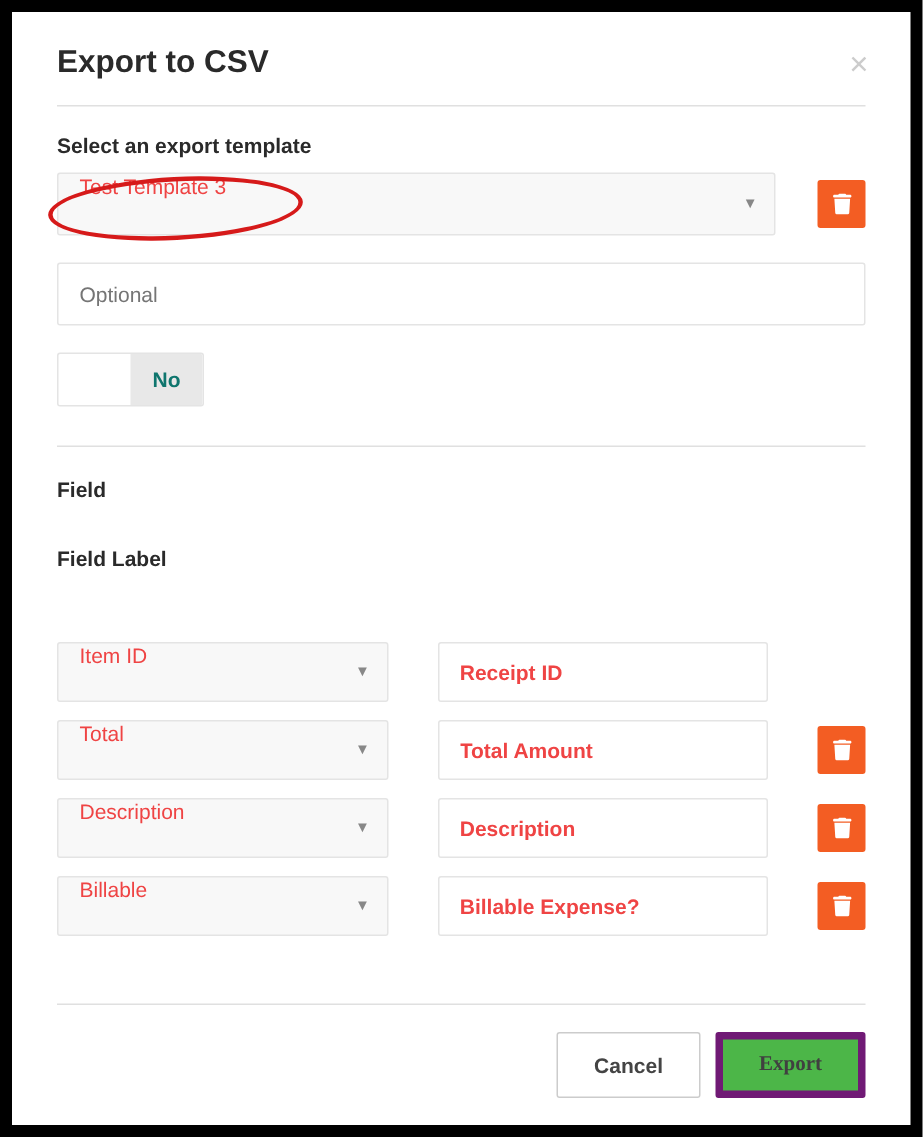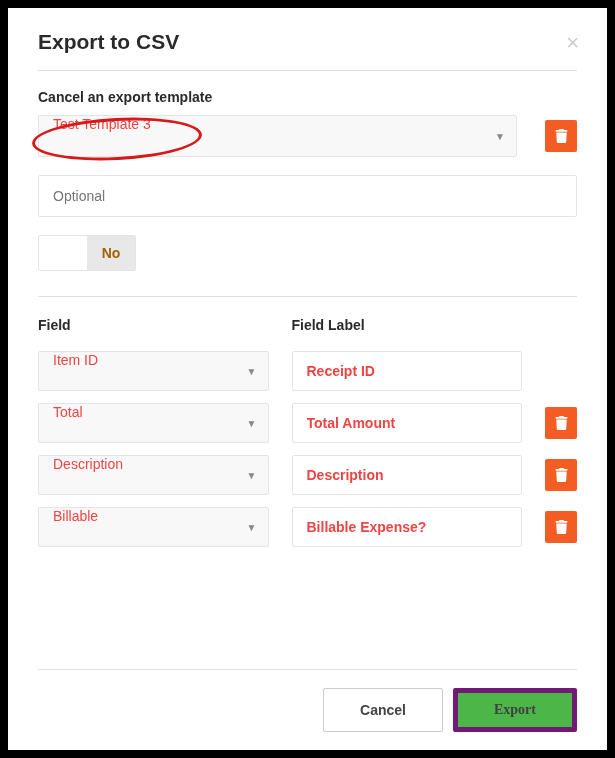--- a/index.html
+++ b/index.html
@@ -117,37 +117,38 @@
       border-radius: 2px;
       overflow: hidden;
       height: 36px;
     }
     .toggle-half {
       width: 48px;
       display: flex;
       align-items: center;
       justify-content: center;
       font-size: 14px;
-      color: #a16207;
+      color: #0f766e;
     }
     .toggle-half.active { background: #e8e8e8; font-weight: 600; }
     .hr2 {
       border: none;
       border-top: 1px solid #e0e0e0;
       margin: 22px 0 20px 0;
     }
     .cols {
       display: flex;
       gap: 30px;
+      flex-direction: column;
     }
     .col { flex: 1; }
     .col-right-spacer { width: 32px; flex-shrink: 0; }
     .field-row {
       display: flex;
-      gap: 23px;
+      gap: 33px;
       align-items: center;
       margin-bottom: 12px;
     }
     .field-select, .field-input { flex: 1; position: relative; }
     .field-select .select { height: 40px; }
     .field-input .input { height: 40px; font-weight: bold; }
     .del-slot { width: 32px; flex-shrink: 0; }
     .add-btn {
       background: #18a39b;
       color: #fff;
@@ -161,21 +162,21 @@
     }
     .modal-footer {
       border-top: 1px solid #e0e0e0;
       margin: 30px 30px 0 30px;
       padding: 18px 0;
       display: flex;
       justify-content: flex-end;
       gap: 10px;
     }
     .btn {
-      padding: 9px 36px;
+      padding: 9px 24px;
       font-size: 14px;
       font-weight: 600;
       border-radius: 2px;
       cursor: pointer;
     }
     .btn-cancel { background: #fff; border: 1px solid #ccc; color: #444; }
     .btn-export { background: #4cb648; border: 5px solid #701a75; color: #404040; font-family: Liberation Serif, serif; }
     .annotation {
       position: absolute;
       left: 32px;
@@ -193,21 +194,21 @@
 
 <div class="modal">
   <div class="modal-header">
     <div class="modal-title">Export to CSV</div>
     <div class="modal-close">×</div>
   </div>
   <hr class="hr">
 
   <div class="modal-body">
 
-    <div class="label">Cancel an export template</div>
+    <div class="label">Select an export template</div>
     <div class="row-flex mb">
       <div class="select-wrap">
         <div class="select">Test Template 3</div>
         <span class="caret">▼</span>
       </div>
       <button class="delete-btn">
         <svg viewBox="0 0 448 512">
             <path d="M135 17c4-10 14-17 25-17h128c11 0 21 7 25 17l7 15h96c18 0 32 14 32 32s-14 32-32 32H32C14 96 0 82 0 64s14-32 32-32h96l7-15zM32 128h384l-21 339c-2 26-23 45-49 45H102c-26 0-47-19-49-45L32 128z"></path>
           </svg>
       </button>

